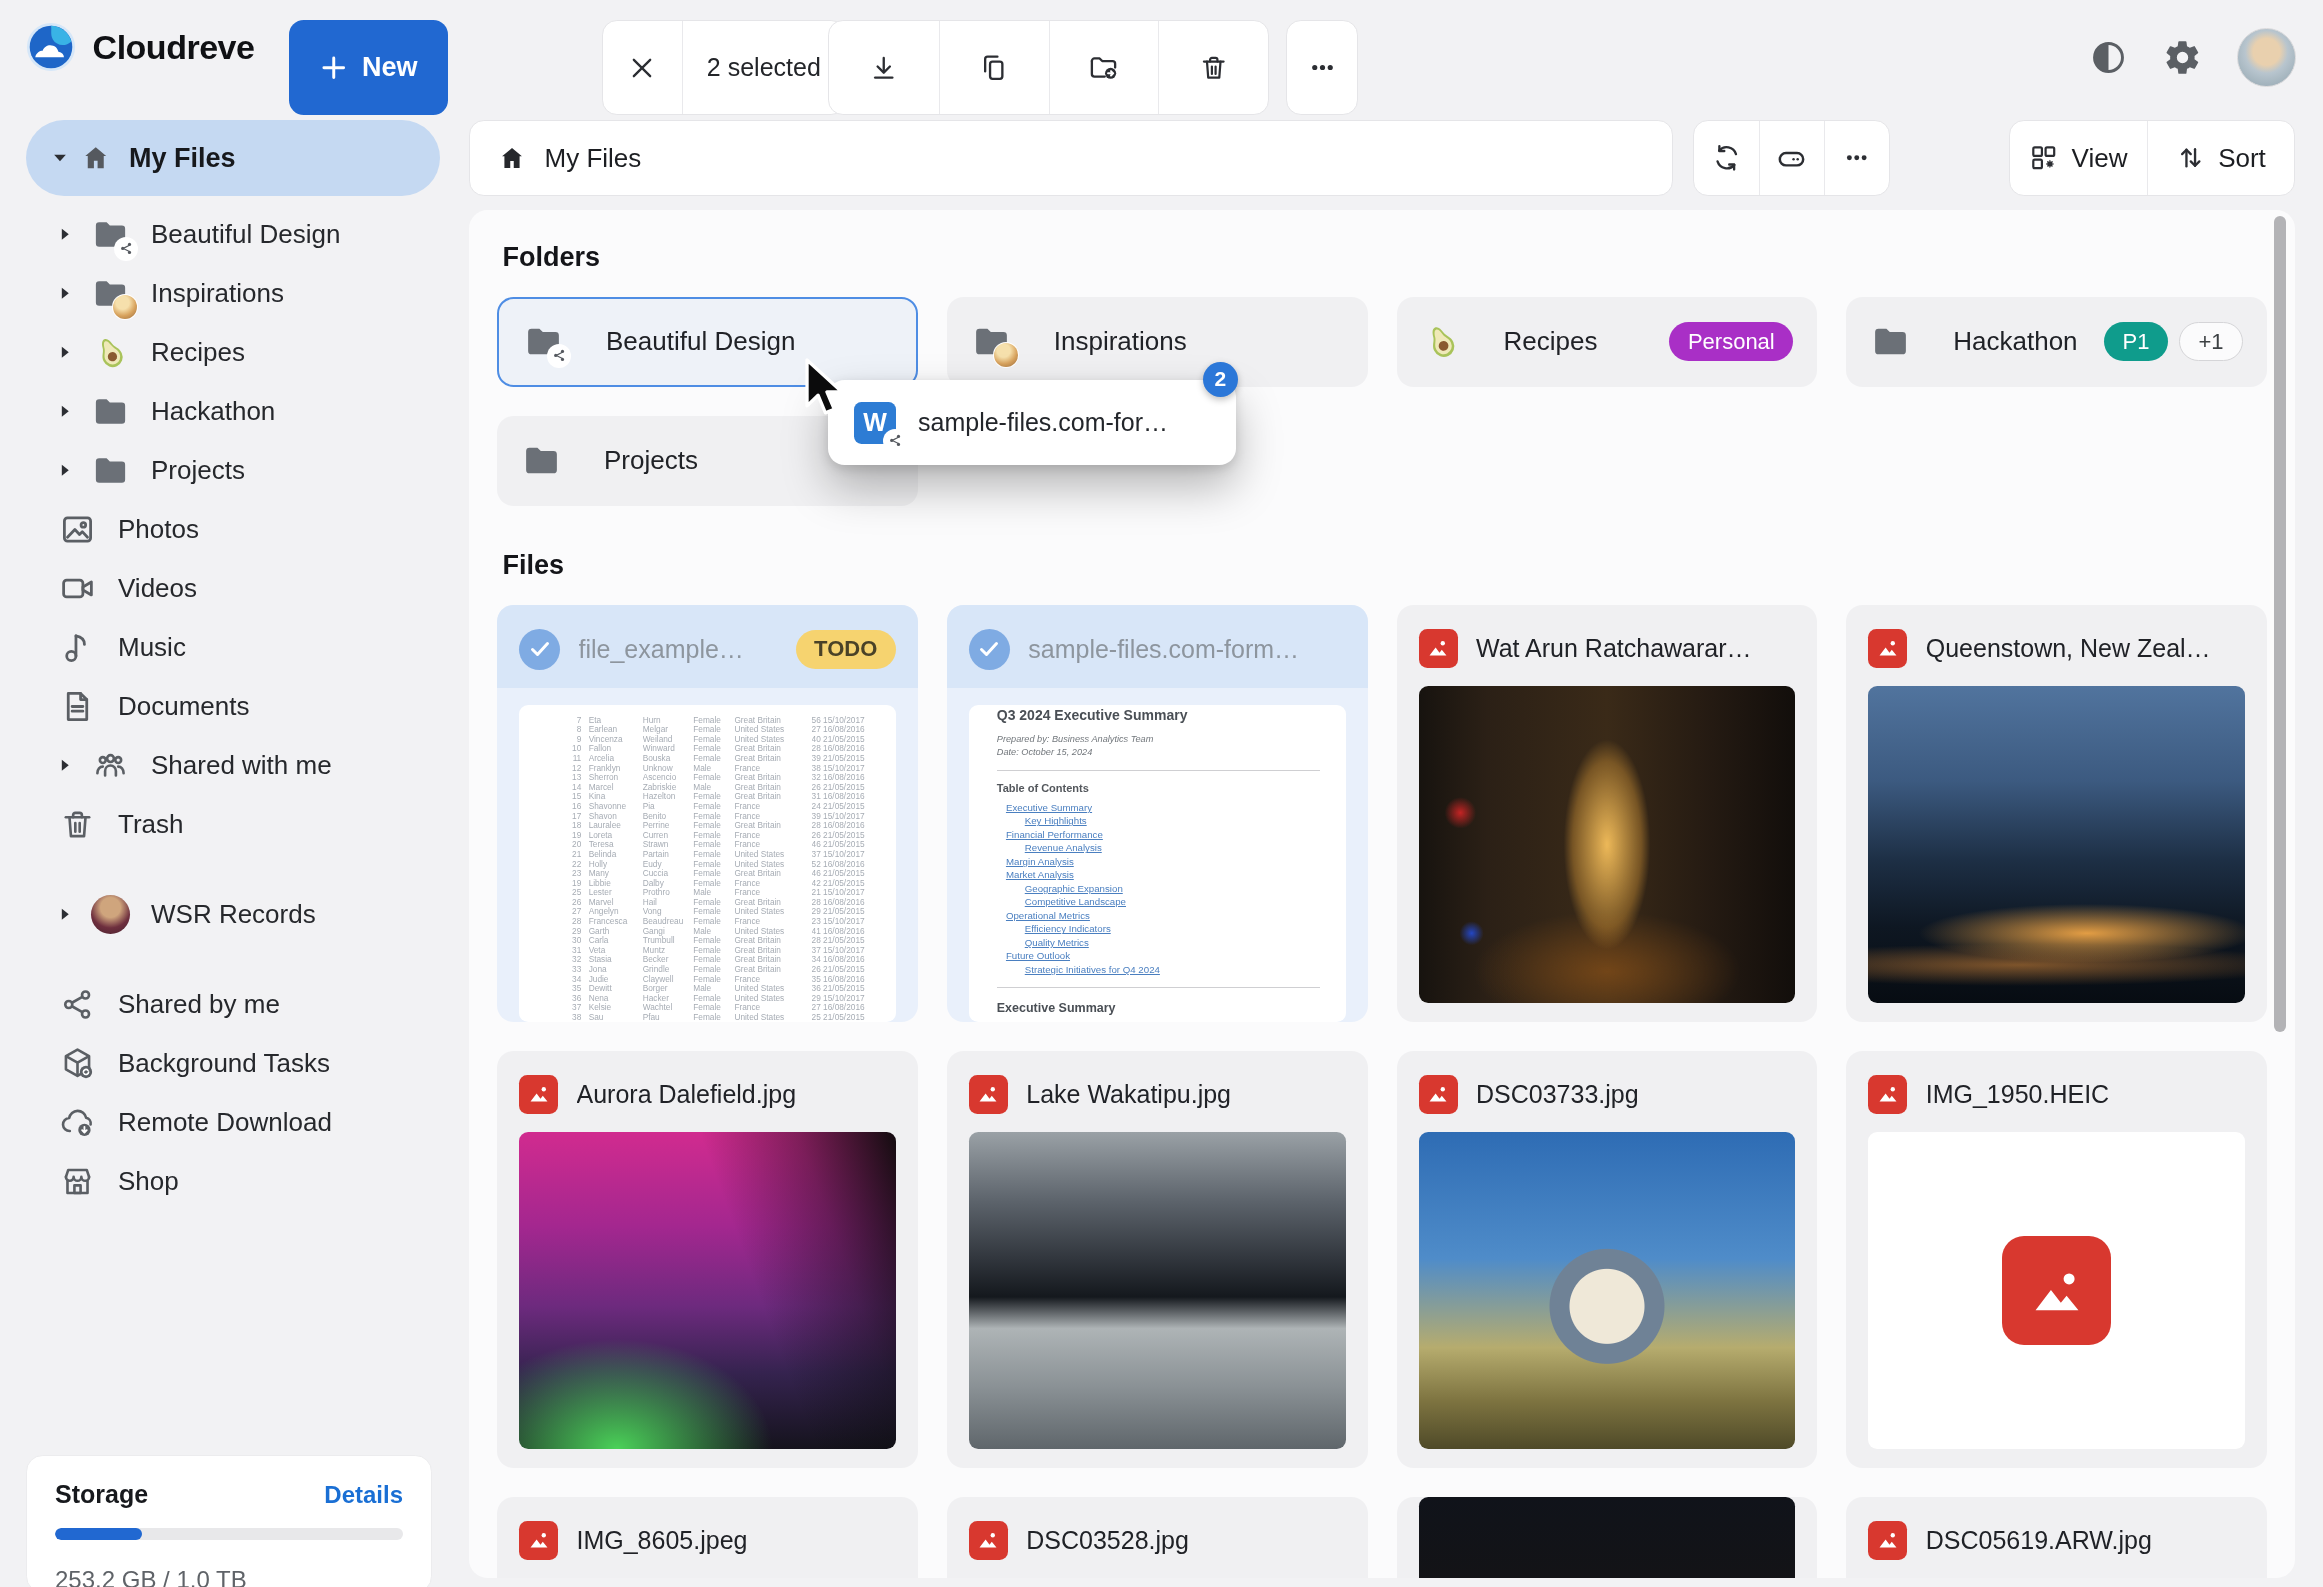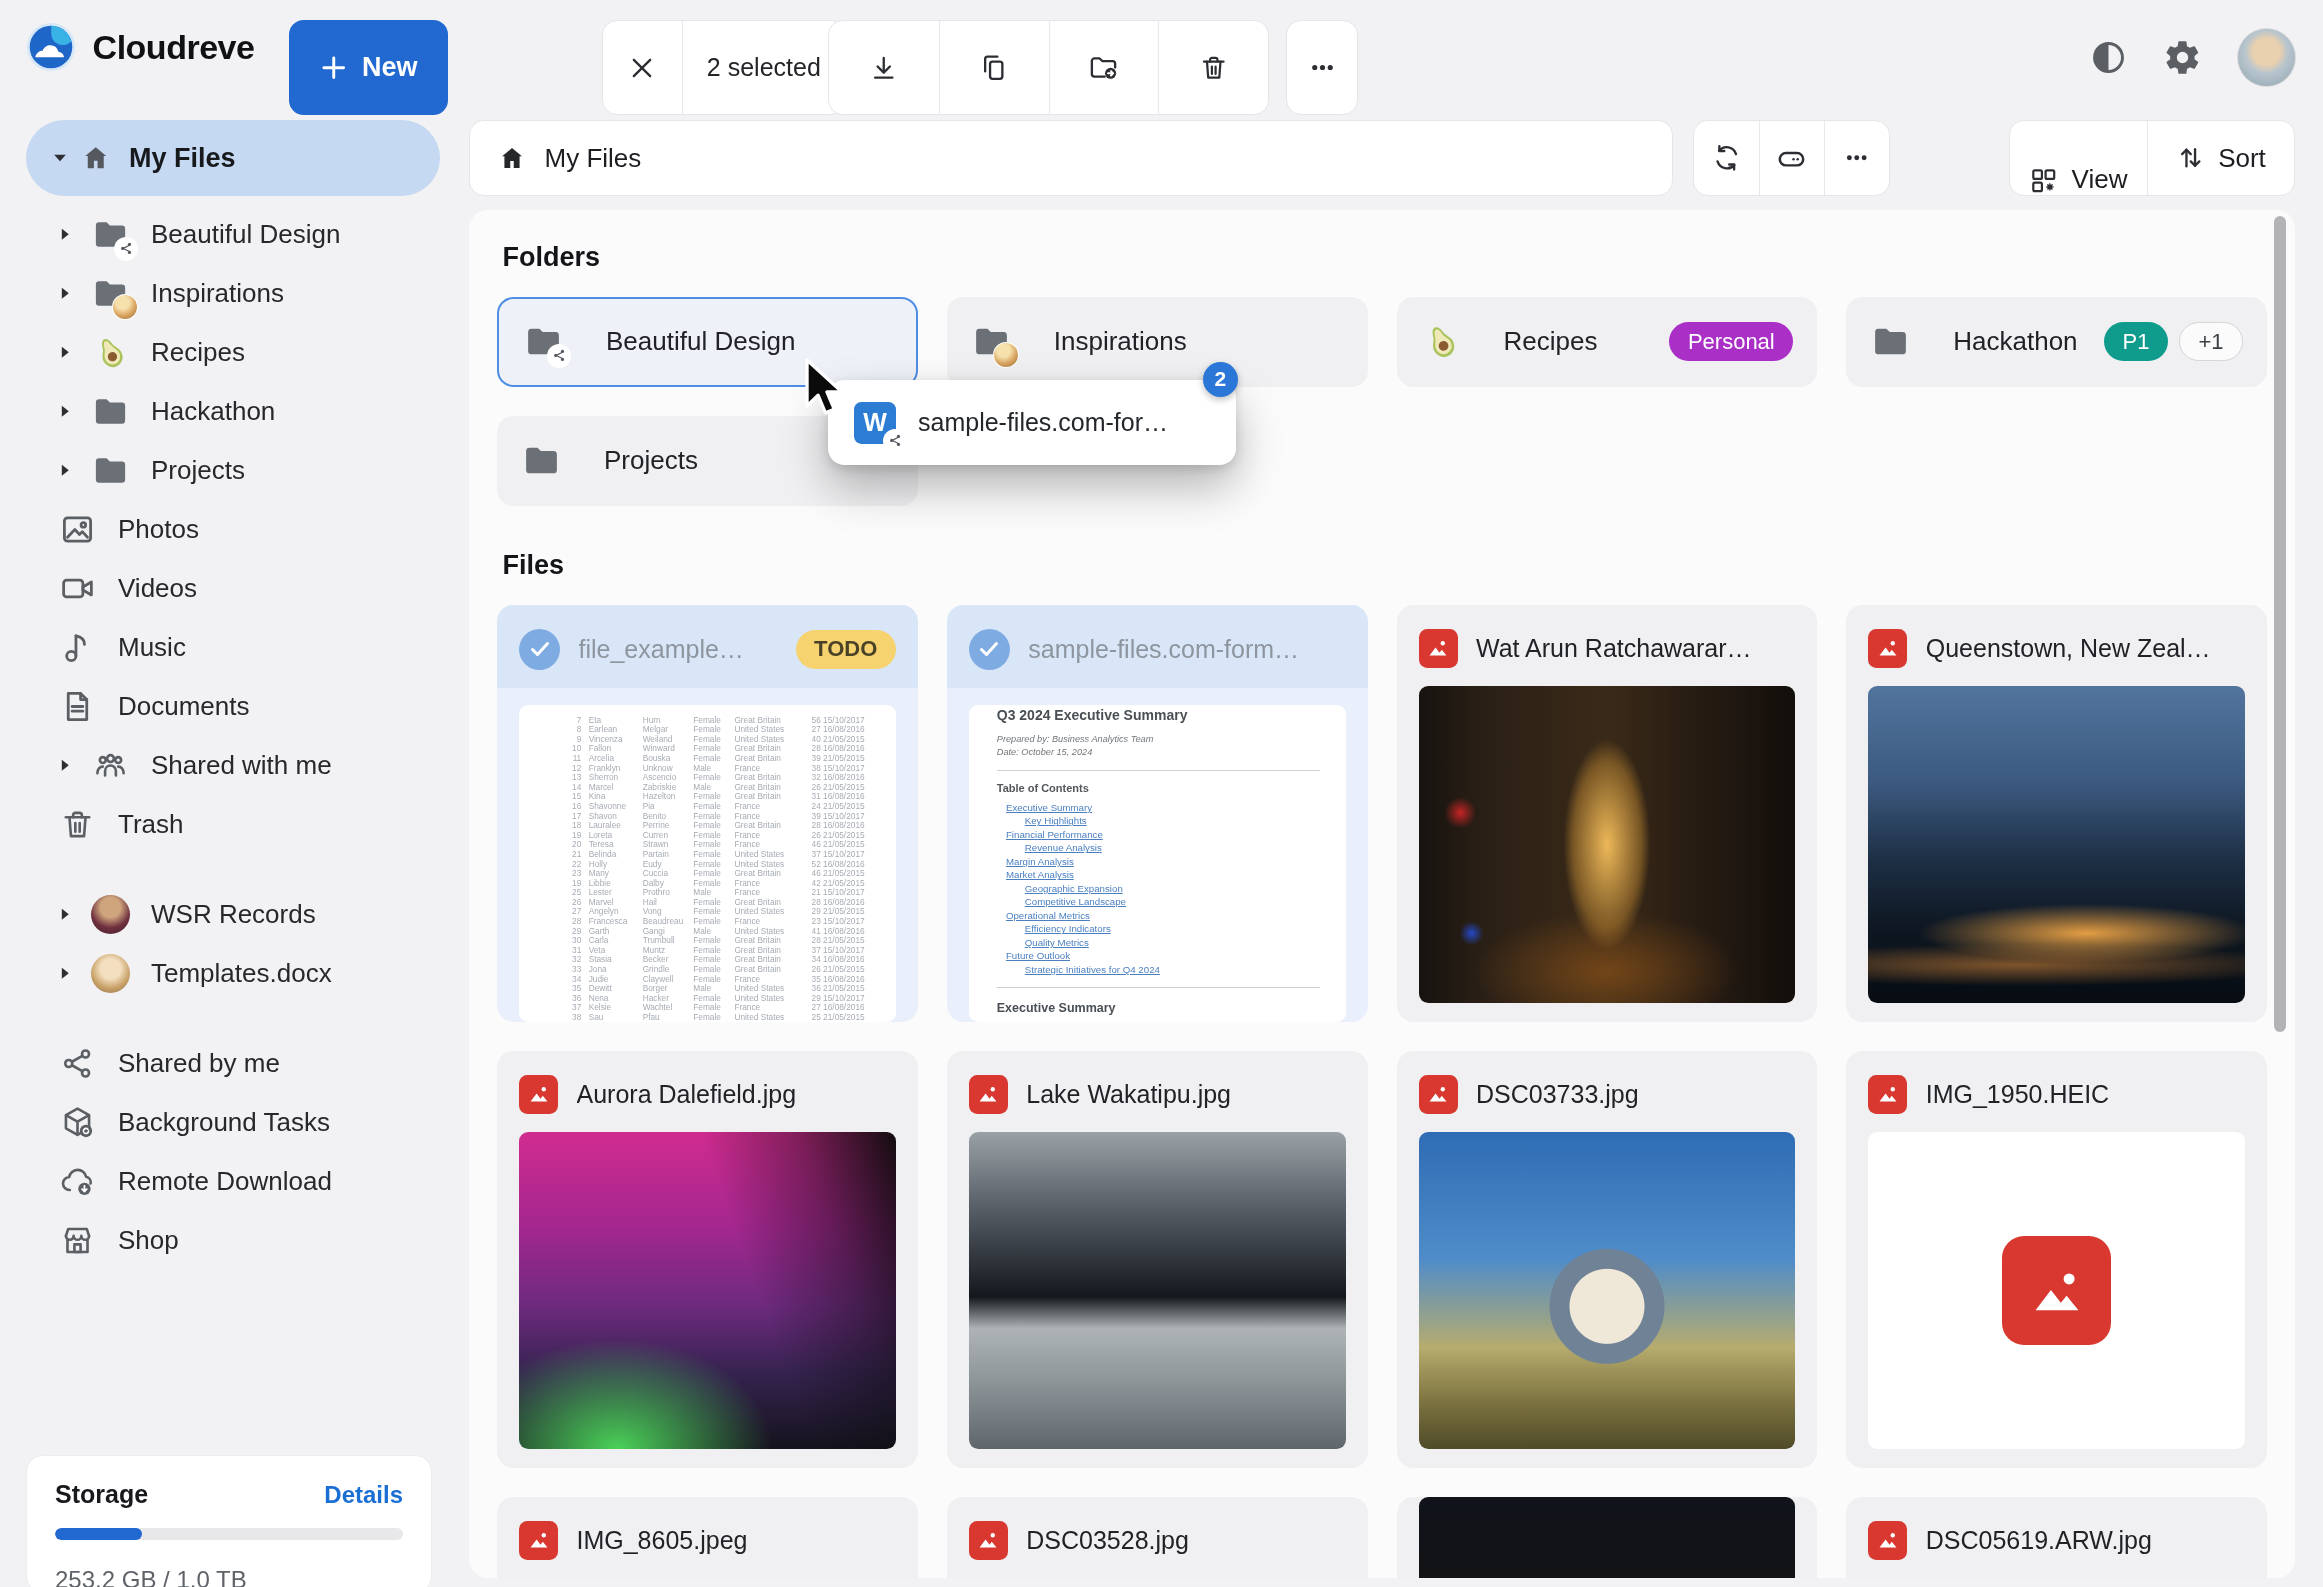--- a/index.html
+++ b/index.html
@@ -39,21 +39,21 @@
 
   
   .crumb-bar { position:absolute; left:469px; top:120px; width:1204px; height:76px;
     background:#fff; border:0.9px solid #e5e5e8; border-radius:14.8px;
     display:flex; align-items:center; gap:18.5px; padding:0 28px; }
   .crumb-bar .crumb-label { font-size:26px; font-weight:500; color:#1c1e22; }
   .crumb-tools { position:absolute; left:1693px; top:120px; width:197px; height:76px; }
   .crumb-tools .cell { width:66px; }
   .view-sort { position:absolute; right:29.5px; top:120px; width:286px; height:76px; }
   .view-sort .cell { gap:13px; font-size:26px; font-weight:500; color:#1c1e22; }
-  .view-sort .cell-view { width:138px;align-items:flex-end; }
+  .view-sort .cell-view { width:138px; }
   .view-sort .cell-sort { width:147px; }
 
   
   .sidebar { position:absolute; left:0; top:120px; width:469px; }
   .myfiles-pill { margin:0 29.5px 5.5px 26px; height:76px; border-radius:922px; background:#c5d9f2;
     display:flex; align-items:center; padding-left:24px; gap:11px; }
   .myfiles-pill .s-label { font-size:27px; font-weight:600; color:#17191d; margin-left:7.4px; }
   .side-list { padding-top:3.7px; }
   .side-item { height:59px; display:flex; align-items:center; padding-left:57px; cursor:default; }
   .caret { width:33px; display:flex; align-items:center; }
@@ -497,31 +497,20 @@
           <svg width="16.6" height="16.6" viewBox="0 0 24 24">
             <path d="M7 4l10 8-10 8z" fill="#2c2e33"></path>
           </svg>
         </span>
       <span class="s-icon">
           <span class="mini-avatar av-wsr"></span>
         </span>
       <span class="s-label">WSR Records</span>
     </div>
 
-    <div class="side-item">
-      <span class="caret">
-          <svg width="16.6" height="16.6" viewBox="0 0 24 24">
-            <path d="M7 4l10 8-10 8z" fill="#2c2e33"></path>
-          </svg>
-        </span>
-      <span class="s-icon">
-          <span class="mini-avatar av-tpl"></span>
-        </span>
-      <span class="s-label">Templates.docx</span>
-    </div>
 
     <div class="sgap"></div>
 
     <div class="side-item">
       <span class="s-icon">
           <svg width="35" height="35" viewBox="0 0 24 24" fill="none" stroke="#5b5f64" stroke-width="1.8">
             <circle cx="6" cy="12" r="2.4"></circle>
             <circle cx="17.5" cy="5.5" r="2.4"></circle>
             <circle cx="17.5" cy="18.5" r="2.4"></circle>
             <path d="M8.2 10.8l7.1-4.1M8.2 13.2l7.1 4.1"></path>

